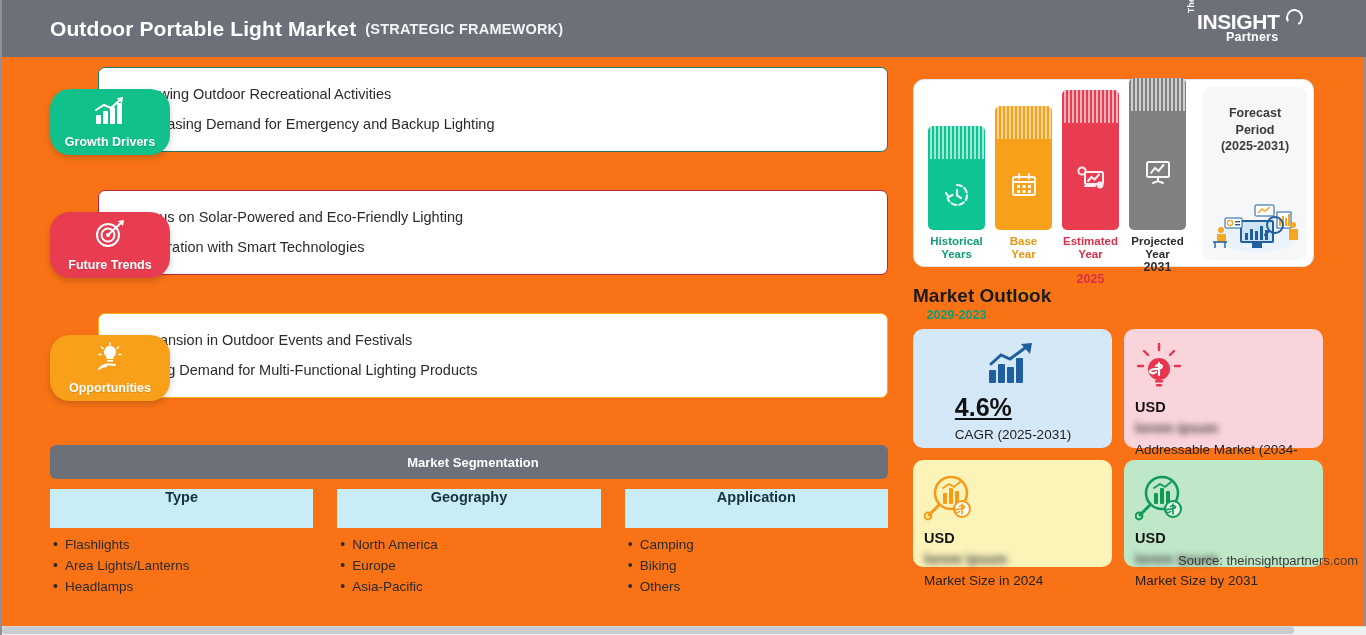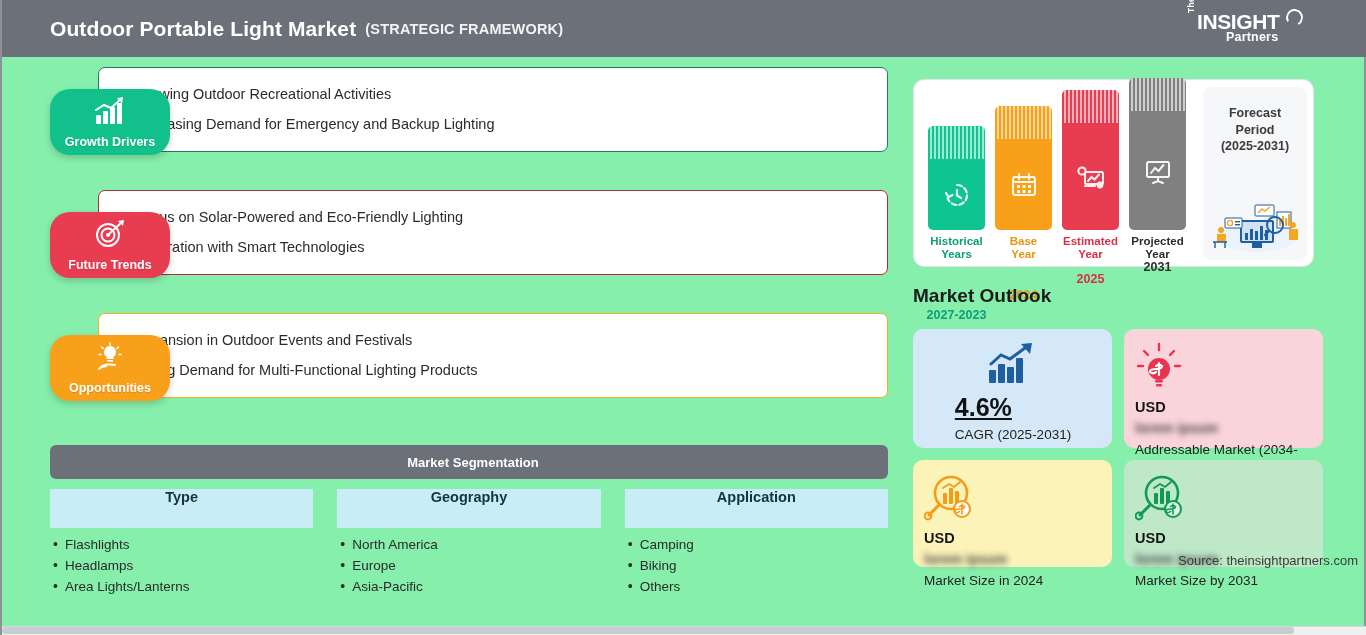--- a/index.html
+++ b/index.html
@@ -5,21 +5,21 @@
   * { box-sizing: border-box; margin: 0; padding: 0; }
   html, body {
     width: 1366px; height: 635px;
     font-family: "Liberation Sans", sans-serif;
     background: #ffffff;
     overflow: hidden;
   }
   .page {
     position: relative;
     width: 1366px; height: 635px;
-    background: #86efac;
+    background: #f97316;
     border-left: 2px solid #8d9299;
     border-right: 2px solid #8d9299;
   }
 
   
   .header {
     position: absolute; left: 0; top: 0;
     width: 1366px; height: 57px;
     background: #6b7079;
     display: flex; align-items: center;
@@ -345,22 +345,22 @@
     </div>
 
     <div class="seg-cols">
 
       <div class="seg-col">
         <div class="seg-head">
           <span class="seg-head-label">Type</span>
         </div>
         <ul class="seg-list">
           <li>Flashlights</li>
+          <li>Area Lights/Lanterns</li>
           <li>Headlamps</li>
-          <li>Area Lights/Lanterns</li>
         </ul>
       </div>
 
       <div class="seg-col">
         <div class="seg-head">
           <span class="seg-head-label">Geography</span>
         </div>
         <ul class="seg-list">
           <li>North America</li>
           <li>Europe</li>
@@ -381,21 +381,21 @@
 
     </div>
   </div>
 
   <div class="right">
 
     <div class="timeline-card">
       <div class="bars">
 
         <div class="bar-col" style="left:0;">
-          <span class="bar-year" style="top:46px;color:#0f9e78;">2027-2023</span>
+          <span class="bar-year" style="top:46px;color:#0f9e78;">2029-2023</span>
           <div class="bar-body" style="height:104px;">
             <div class="bar-stripe" style="background:repeating-linear-gradient(90deg,#0ec492 0 2px,#9fead3 2px 4px);"></div>
             <div class="bar-solid" style="height:71px;background:#0ec492;">
               <svg class="bar-ic" viewBox="0 0 30 28">
                 <path d="M15 4 a10 10 0 1 1-9.4 13.2" fill="none" stroke="#fff" stroke-width="2.2" stroke-linecap="round" stroke-dasharray="5 3"></path>
                 <path d="M15 9 v5.5 l4 2.5" fill="none" stroke="#fff" stroke-width="2.2" stroke-linecap="round"></path>
                 <path d="M4 12 l2.5 4 l4-2" fill="none" stroke="#fff" stroke-width="2.2" stroke-linecap="round"></path>
               </svg>
             </div>
           </div>

